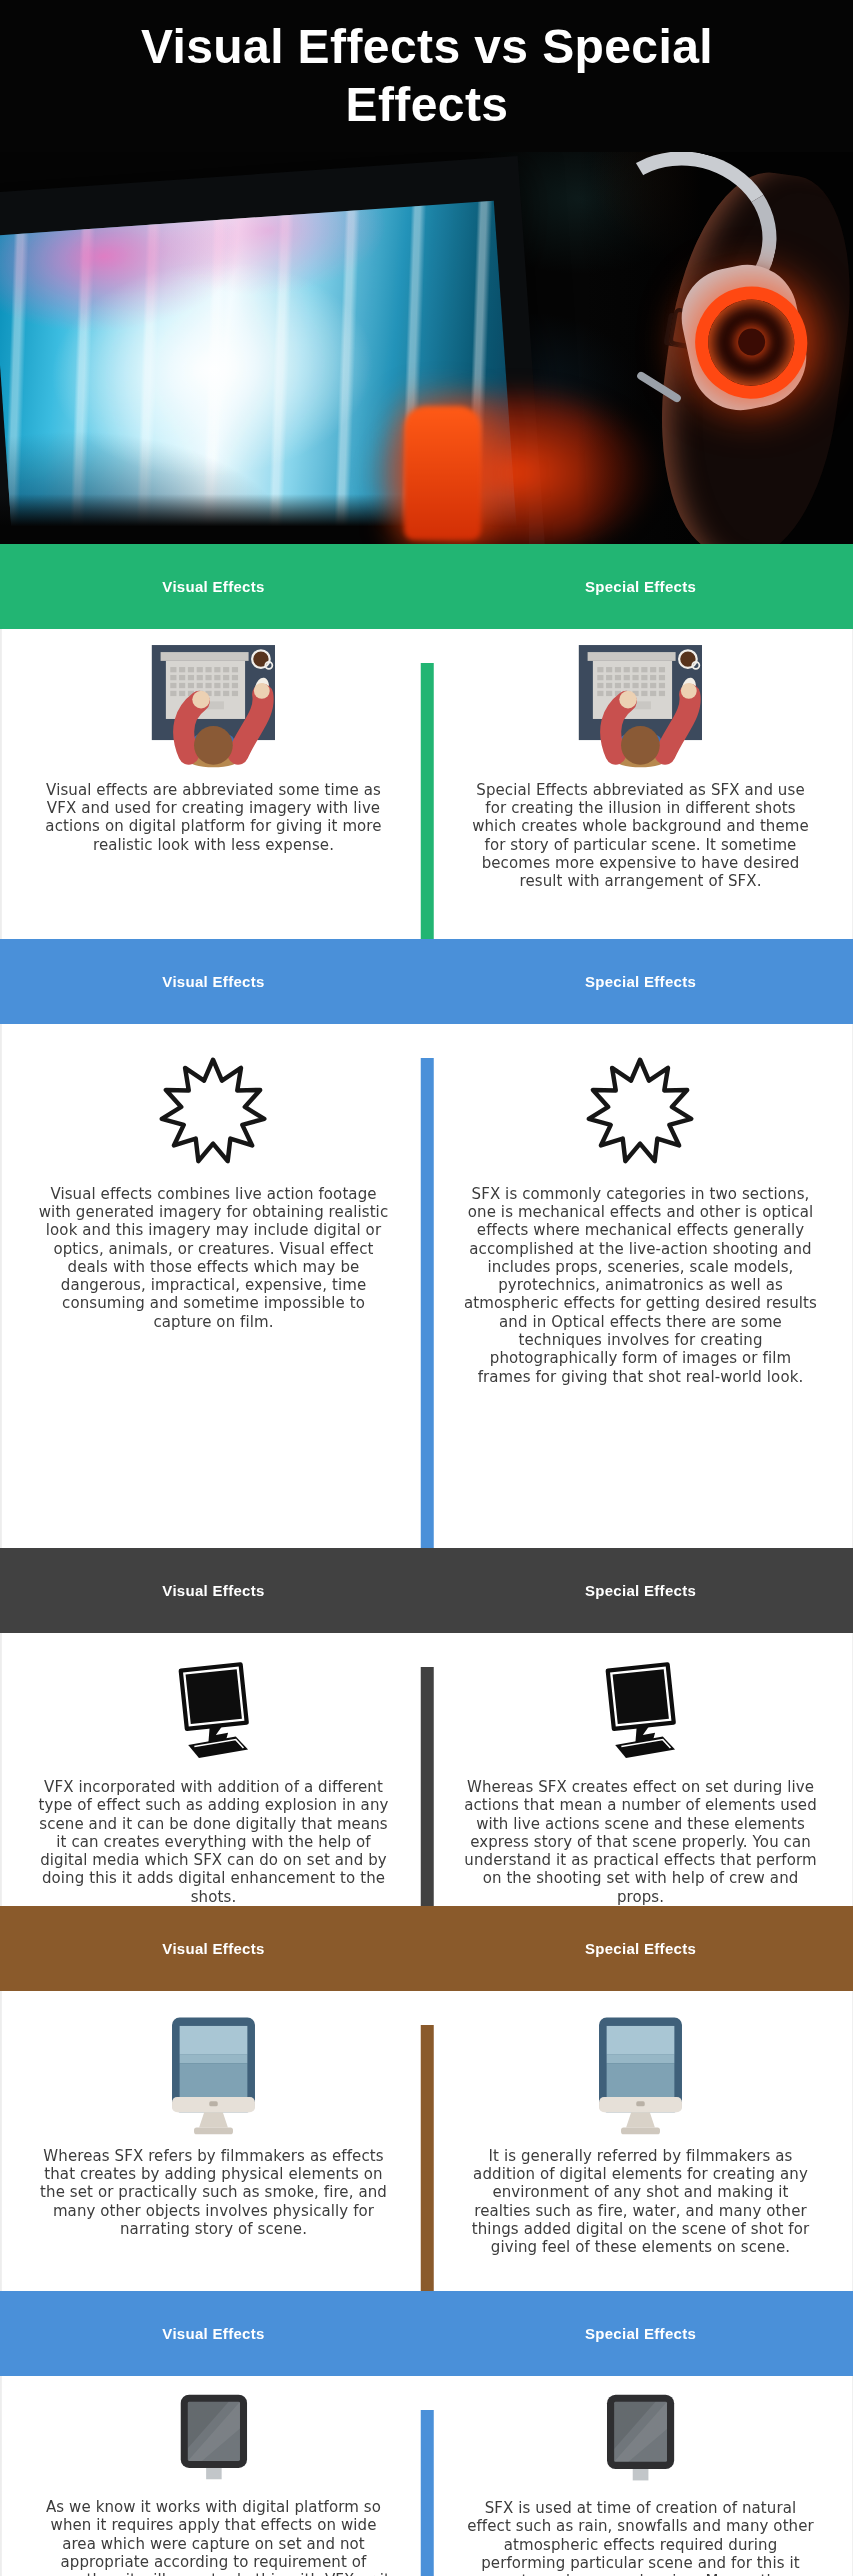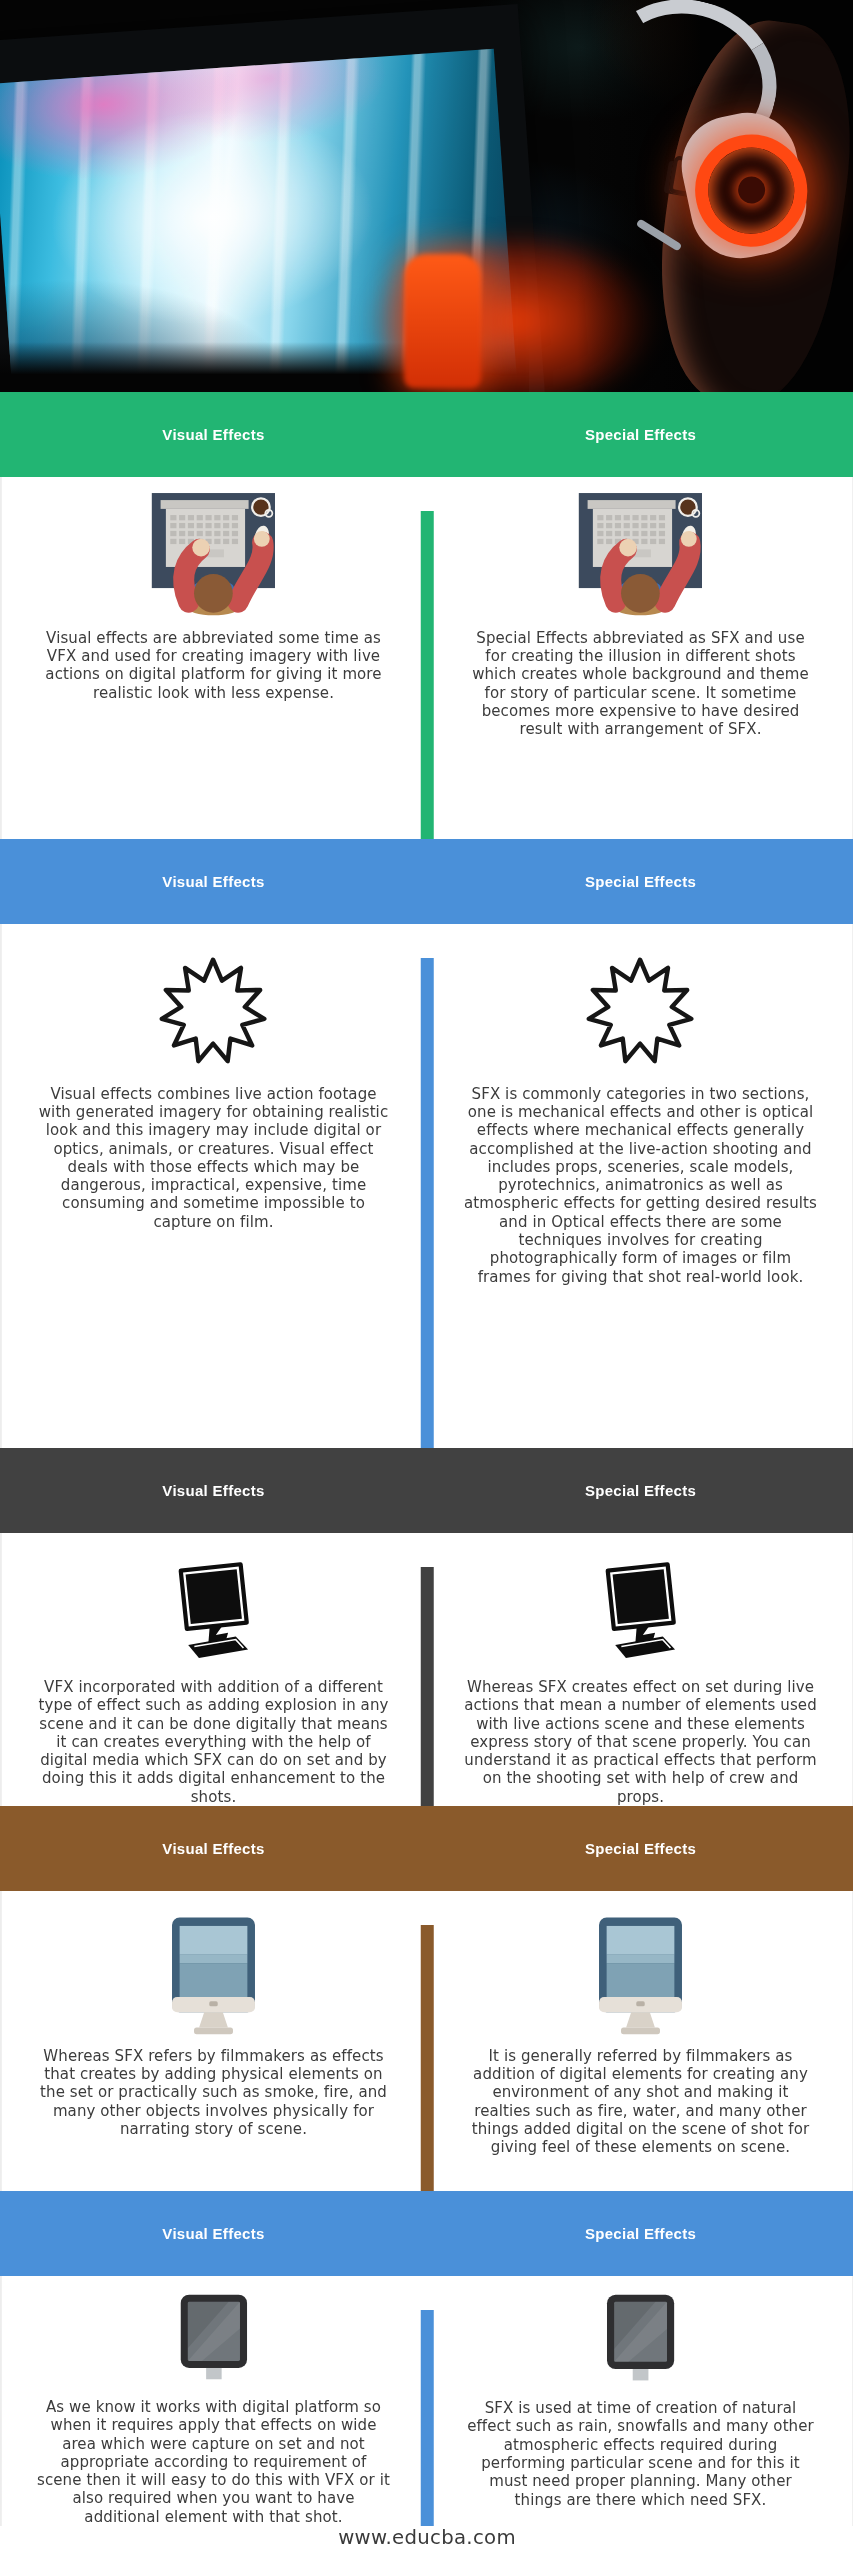--- a/index.html
+++ b/index.html
@@ -51,21 +51,21 @@
     background:#3a0b04;box-shadow:0 0 12.5px 3.6px rgba(255,80,20,.8);}
   .ph-mic{position:absolute;right:170px;top:231px;width:50px;height:8px;background:#9aa0a8;
     border-radius:4.5px;transform:rotate(32deg);}
 
   
   .banner{height:85px;display:flex;}
   .banner .cell{width:50%;display:flex;align-items:center;justify-content:center;
     color:#ffffff;font-size:15px;font-weight:700;letter-spacing:0.3px;}
   .body-row{position:relative;display:flex;background:#ffffff;
     box-shadow:inset 1.8px 0 0 #ededed, inset -1.8px 0 0 #ededed;}
-  .b1{height:362px}.b2{height:524px}.b3{height:273px}.b4{height:300px}.b5{height:250px}
+  .b1{height:310px}.b2{height:524px}.b3{height:273px}.b4{height:300px}.b5{height:250px}
   .col{width:50%;display:flex;flex-direction:column;align-items:center;overflow:hidden;}
   .divider{position:absolute;left:50%;transform:translateX(-50%);top:34px;bottom:0;width:12.5px;}
   .desc{margin:10.7px auto 0;max-width:354px;text-align:center;color:#3c3c3c;
         font-family:"DejaVu Sans",sans-serif;font-size:15px;line-height:1.22;letter-spacing:0.1px;}
   .icon{display:block;}
   .mt1{margin-top:9px}.mt2{margin-top:25px}.mt3{margin-top:23px}.mt4{margin-top:18px}.mt5{margin-top:12.5px}
 
   
   .footer{height:33px;display:flex;align-items:flex-start;justify-content:center;background:#fff;text-align:right;}
   .footer span{font-family:"DejaVu Sans",sans-serif;font-size:19.7px;color:#3a3a3a;letter-spacing:0.3px;}
@@ -154,20 +154,23 @@
     <rect x="28" y="8" width="94" height="104" rx="12" fill="#2e2e30"></rect>
     <rect x="38" y="18" width="74" height="84" rx="2" fill="#70767b"></rect>
     <polygon points="38,102 112,18 112,56 58,102" fill="rgba(255,255,255,0.08)"></polygon>
     <polygon points="38,18 96,18 38,84" fill="rgba(0,0,0,0.10)"></polygon>
     <rect x="64" y="112" width="22" height="16" fill="#c2c6c9"></rect>
   </symbol>
 </svg>
 
 <div class="page">
 
+  <div class="hdr">
+    <h1>Visual Effects vs Special Effects</h1>
+  </div>
 
   <div class="hero" title="photo of a person wearing glowing red headphones playing on a bright computer screen">
     <div class="ph-monitor">
       <div class="ph-screen"></div>
     </div>
     <div class="ph-bottomshade"></div>
     <div class="ph-glow-red"></div>
     <div class="ph-bottle"></div>
     <div class="ph-person"></div>
     <div class="ph-head"></div>

